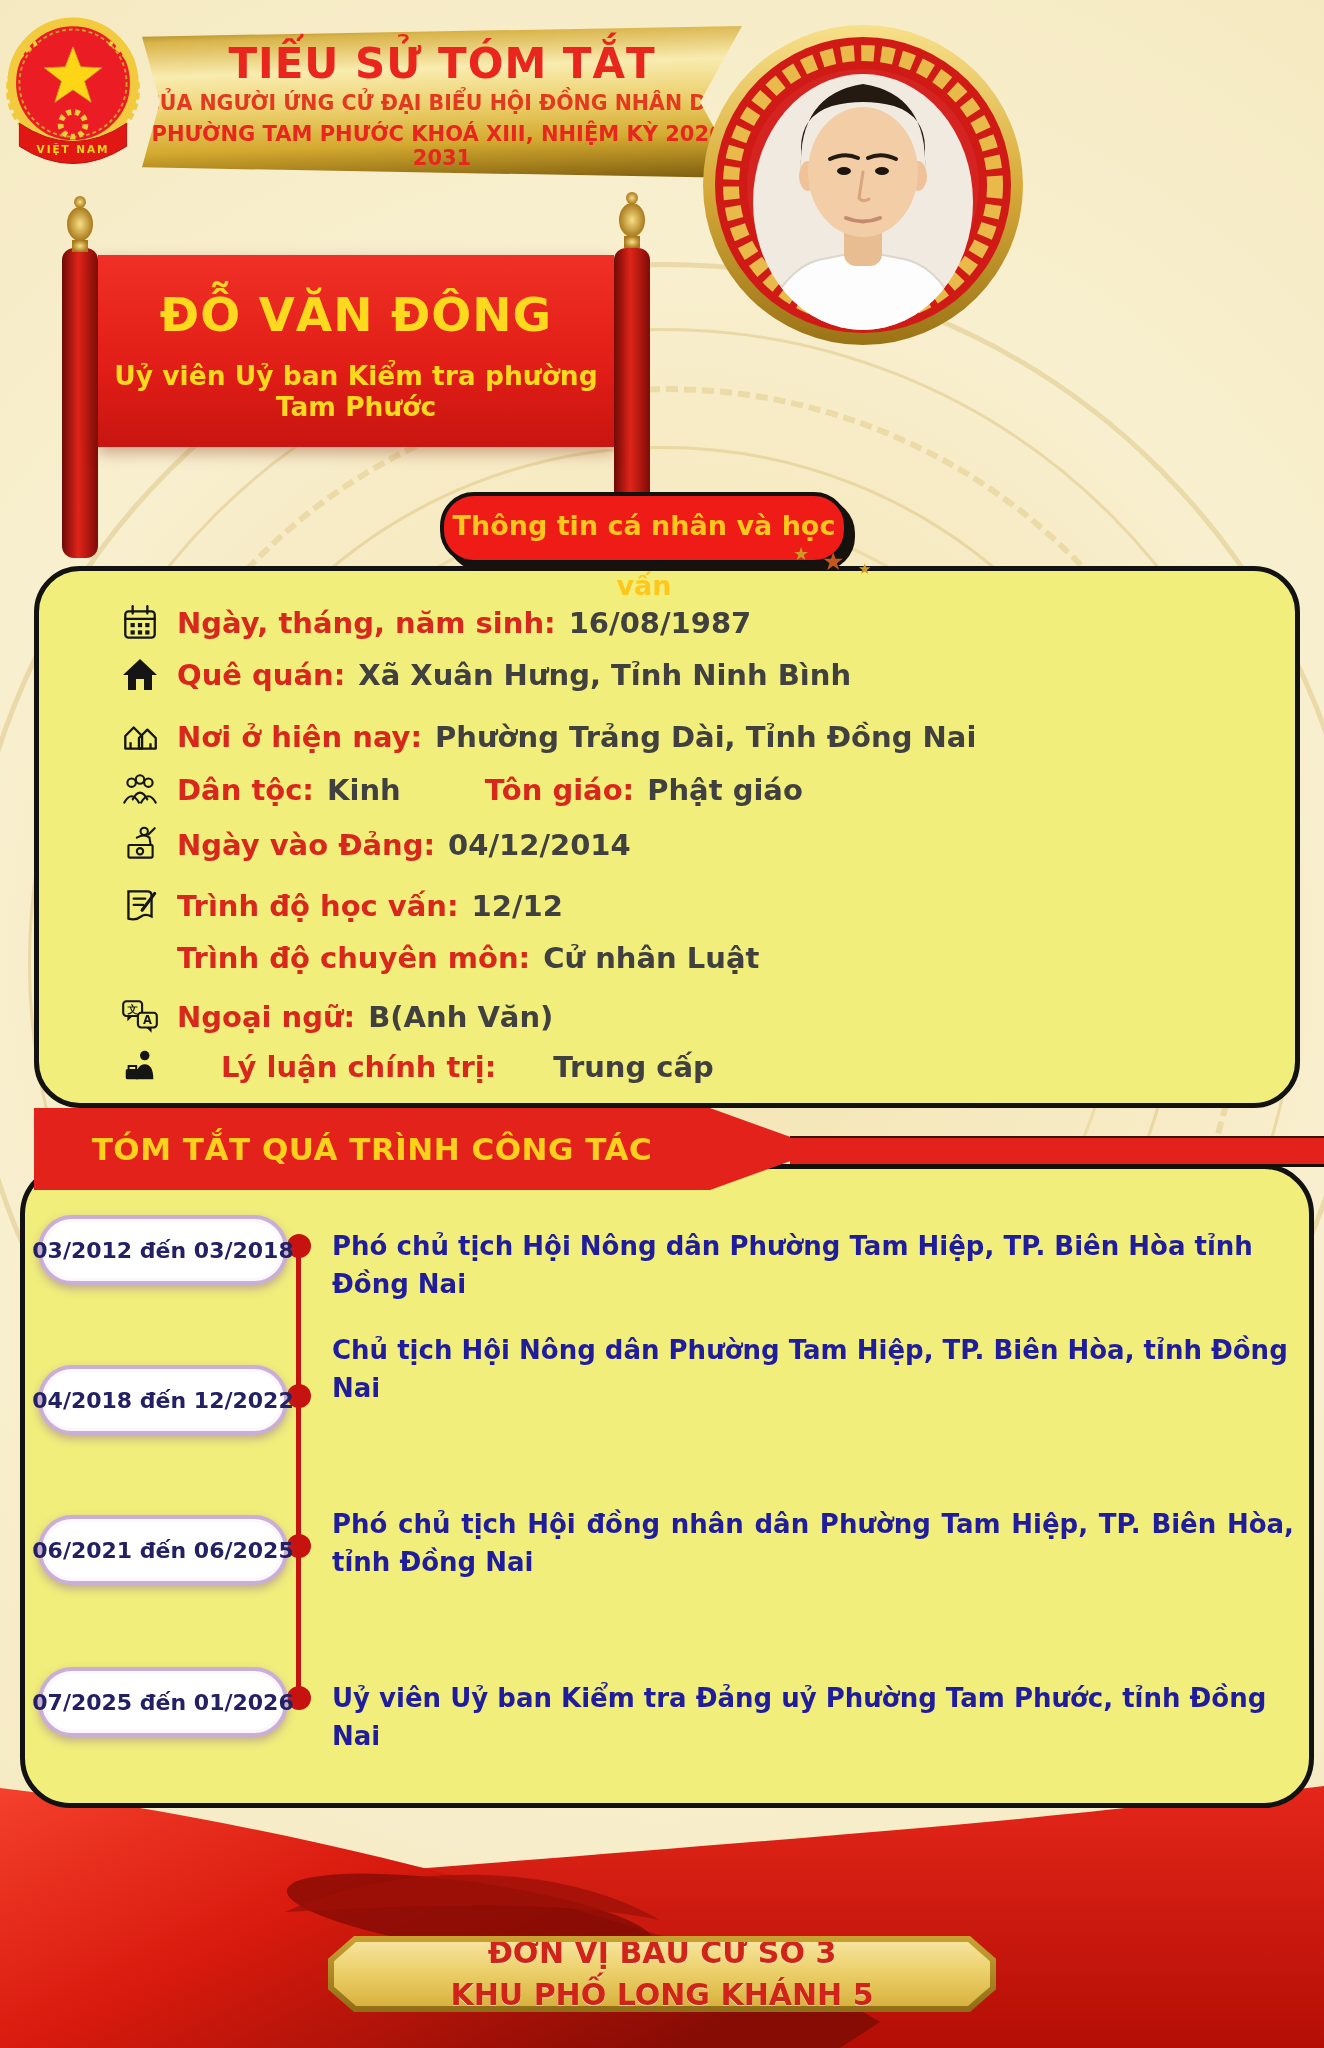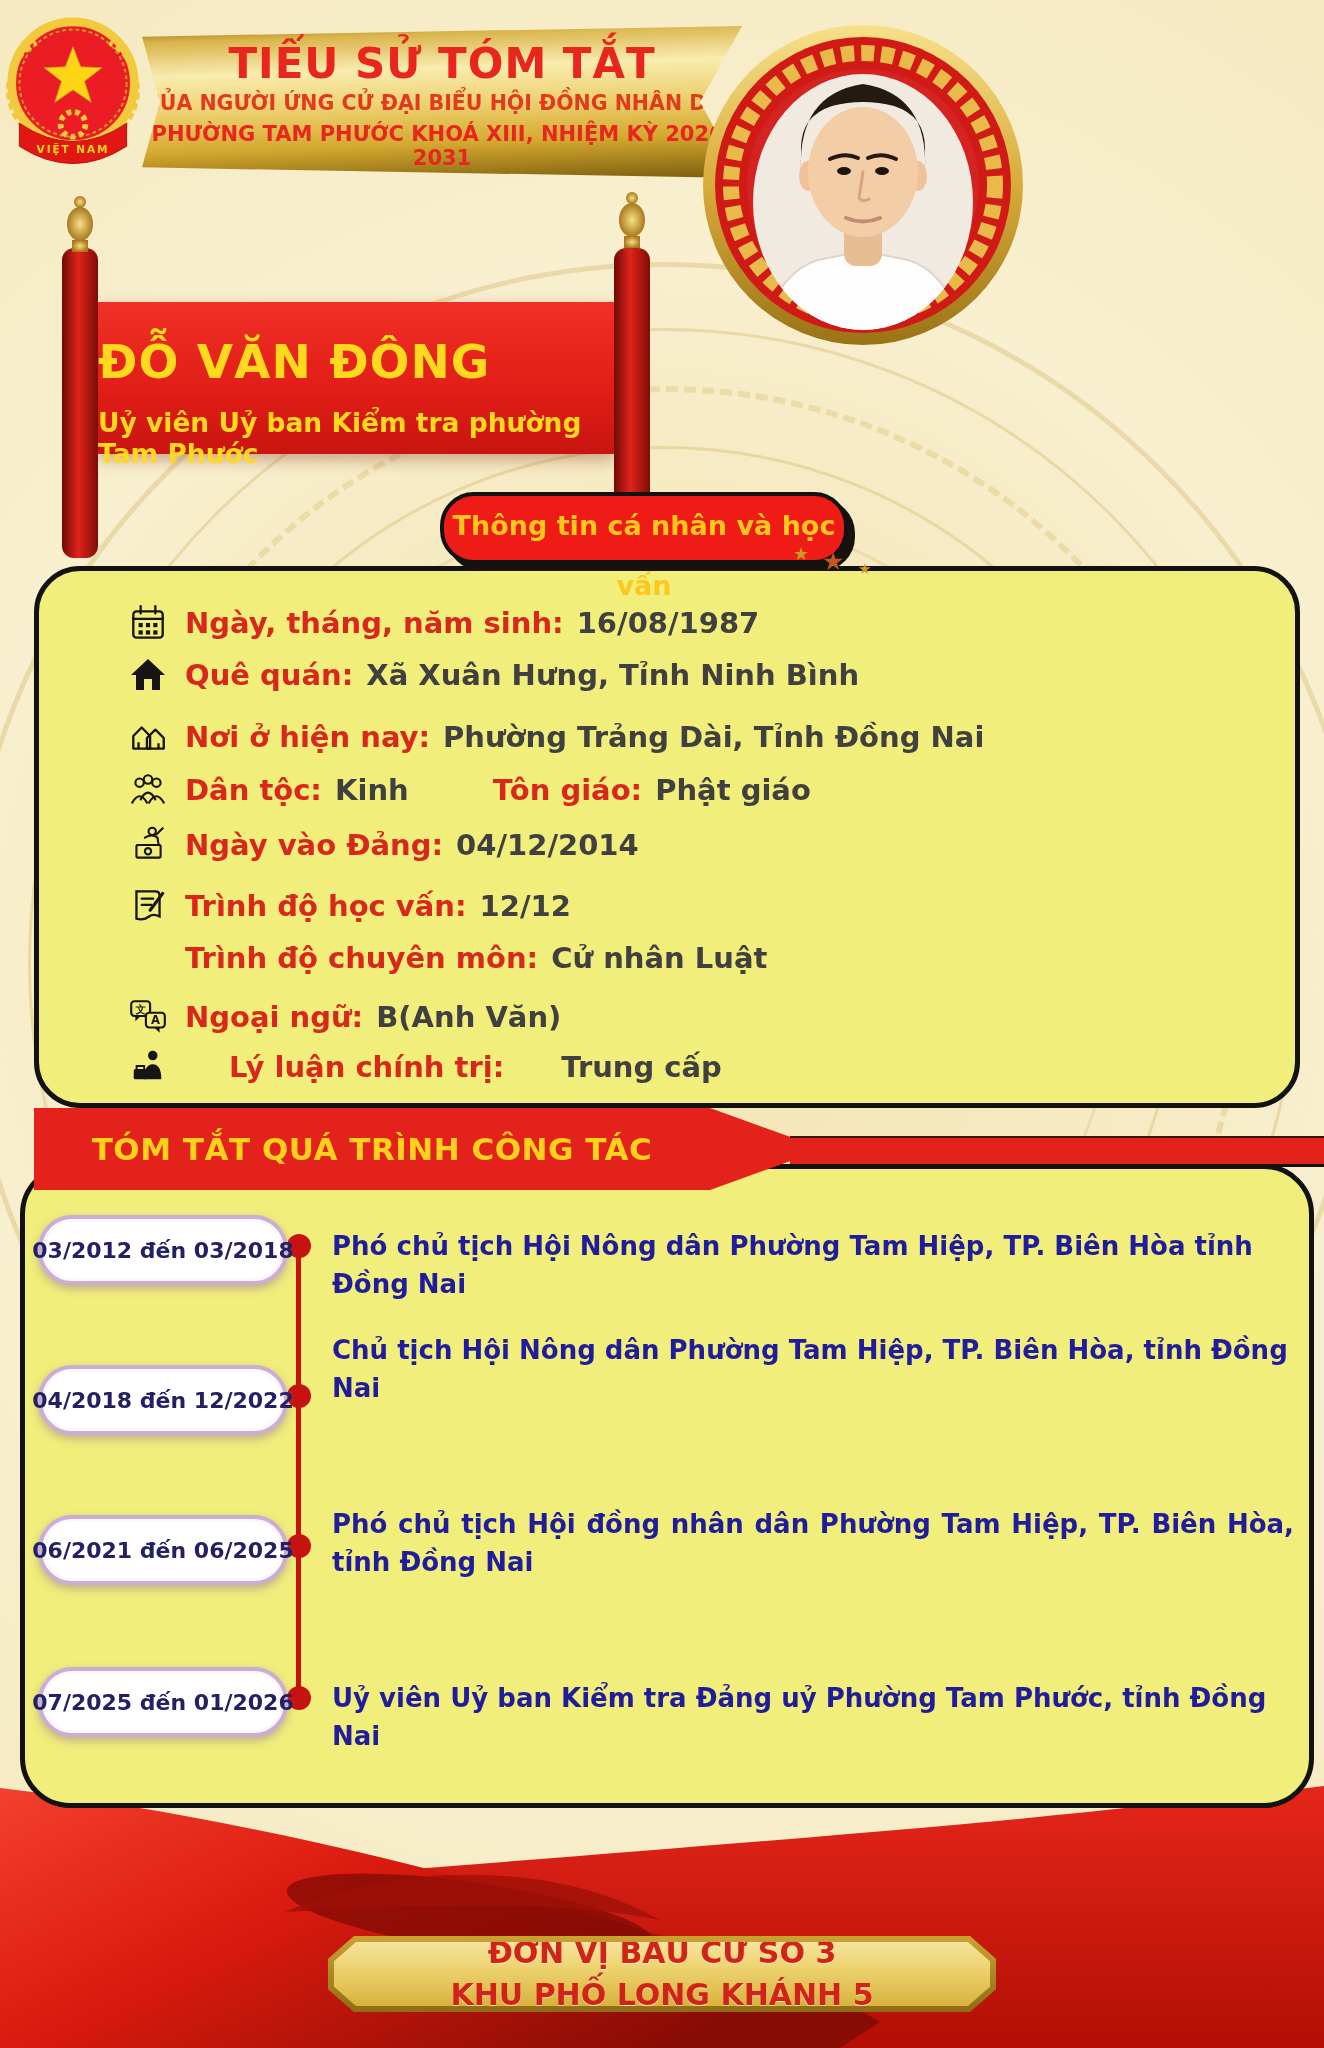--- a/index.html
+++ b/index.html
@@ -31,38 +31,38 @@
   
   .photo{left:698px;top:20px;width:330px;height:330px;z-index:3;}
   
   .roll{width:36px;height:310px;border-radius:12px;z-index:3;
     background:linear-gradient(90deg,#6f0a06,#e02419 45%,#7e0c07);}
   .roll-l{left:62px;top:248px;}
   .roll-r{left:614px;top:248px;}
   .finial{z-index:4;}
   .f-l{left:60px;top:192px;}
   .f-r{left:612px;top:188px;}
-  .band{left:98px;top:255px;width:516px;height:152px;z-index:3;
+  .band{left:98px;top:255px;width:516px;height:192px;z-index:3;text-align:center;
     background:linear-gradient(180deg,#f03026 0%,#e01d16 60%,#c81511 100%);
-    box-shadow:0 6px 14px rgba(120,30,10,.35);margin-top:47px;}
+    box-shadow:0 6px 14px rgba(120,30,10,.35);}
   .band-name{margin-top:32px;font-size:47px;color:#ffd91e;letter-spacing:1px;}
   .band-pos{margin-top:18px;font-size:26.5px;color:#ffd91e;}
   
   .badge{left:440px;top:492px;width:400px;height:64px;z-index:3;
     background:#ee1b17;border:4px solid #121212;border-radius:34px;
     box-shadow:7px 7px 0 #17120c;color:#ffc71c;font-size:27px;line-height:60px;text-align:center;}
   .star{z-index:3;color:#cf9a23;}
   .star::before{content:"★";}
   .s1{left:793px;top:543px;font-size:18px;}
   .s2{left:822px;top:547px;font-size:25px;color:#c2571f;}
   .s3{left:858px;top:560px;font-size:15px;}
   
   .info-box{left:34px;top:566px;width:1256px;height:532px;z-index:2;
     background:#f1ee7b;border:5px solid #121212;border-radius:46px;}
-  .irow{position:absolute;left:72px;height:48px;display:flex;align-items:center;}
+  .irow{position:absolute;left:64px;height:48px;display:flex;align-items:center;}
   .icell{width:74px;display:flex;justify-content:center;align-items:center;}
   .ilabel{font-size:29px;color:#d8271c;margin-right:13px;white-space:nowrap;}
   .ivalue{font-size:29px;color:#404040;white-space:nowrap;}
   .igap{width:84px;}
   .row0{top:28px;} .row1{top:80px;} .row2{top:142px;} .row3{top:195px;}
   .row4{top:250px;} .row5{top:311px;} .row6{top:363px;} .row7{top:422px;} .row8{top:472px;gap:44px;}
   
   .career-block{left:34px;top:1108px;width:676px;height:82px;z-index:3;background:#e3231b;
     display:flex;align-items:center;justify-content:center;
     color:#ffd11c;font-size:31px;letter-spacing:.5px;}

